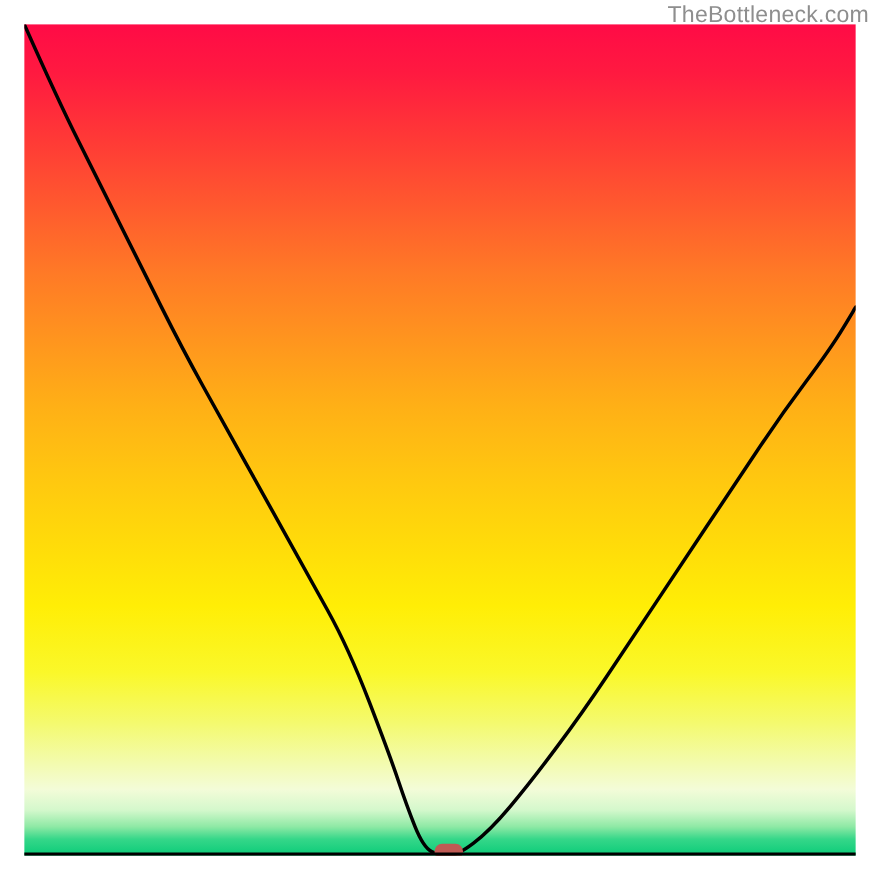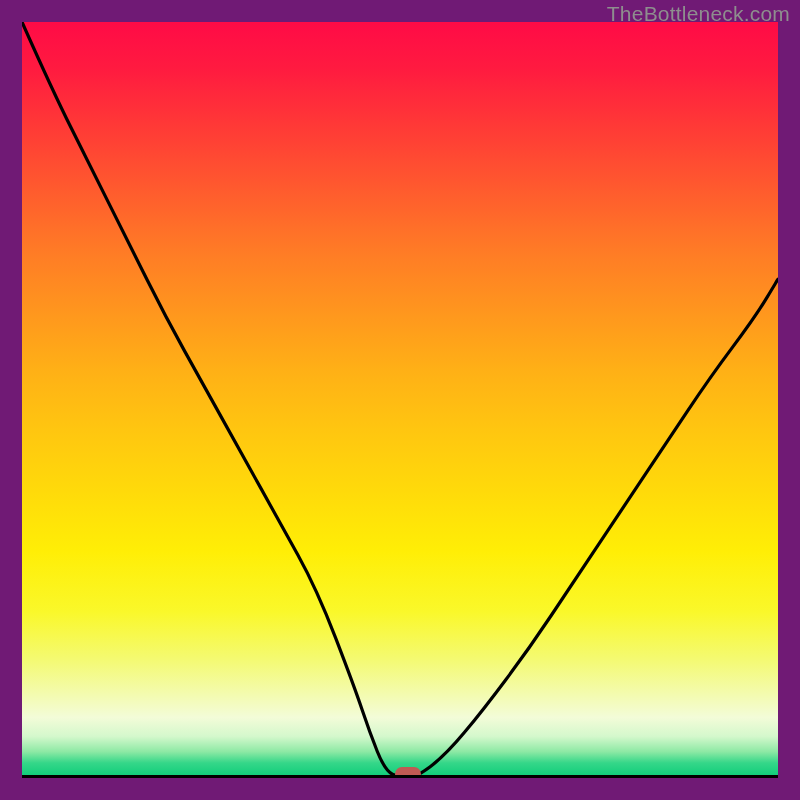--- a/index.html
+++ b/index.html
@@ -10,21 +10,21 @@
     background: #000;
     overflow: hidden;
     font-family: Arial, Helvetica, sans-serif;
   }
   .frame {
     position: absolute;
     left: 0;
     top: 0;
     width: 800px;
     height: 800px;
-    background: #701a75;
+    background: #ffffff;
   }
   .plot-area {
     position: absolute;
     left: 22px;
     top: 22px;
     width: 756px;
     height: 756px;
     overflow: hidden;
   }
   .gradient {

